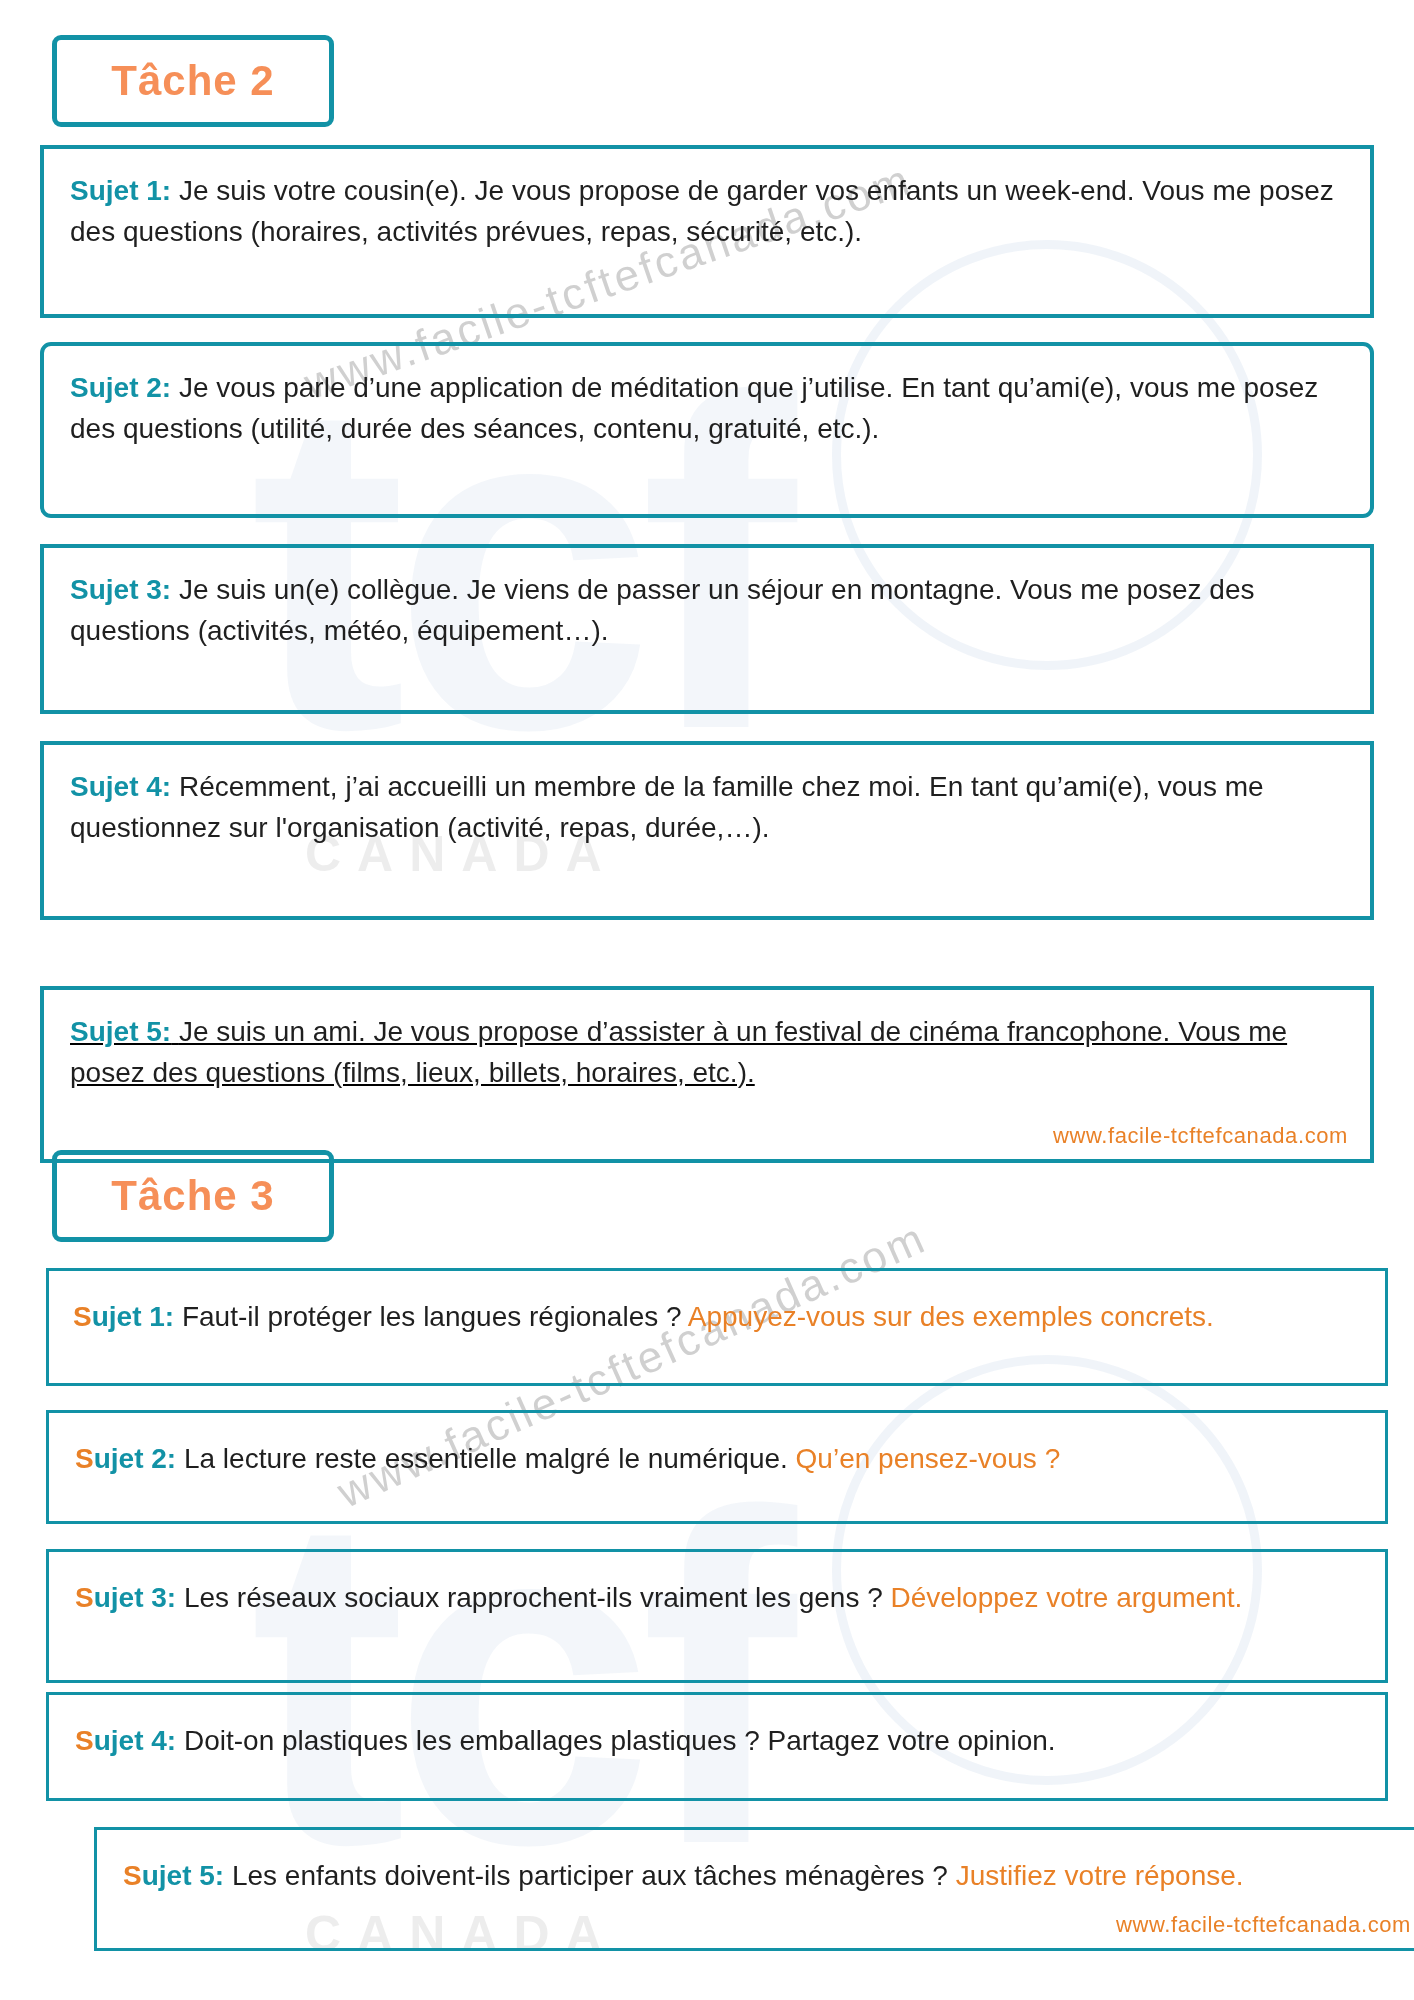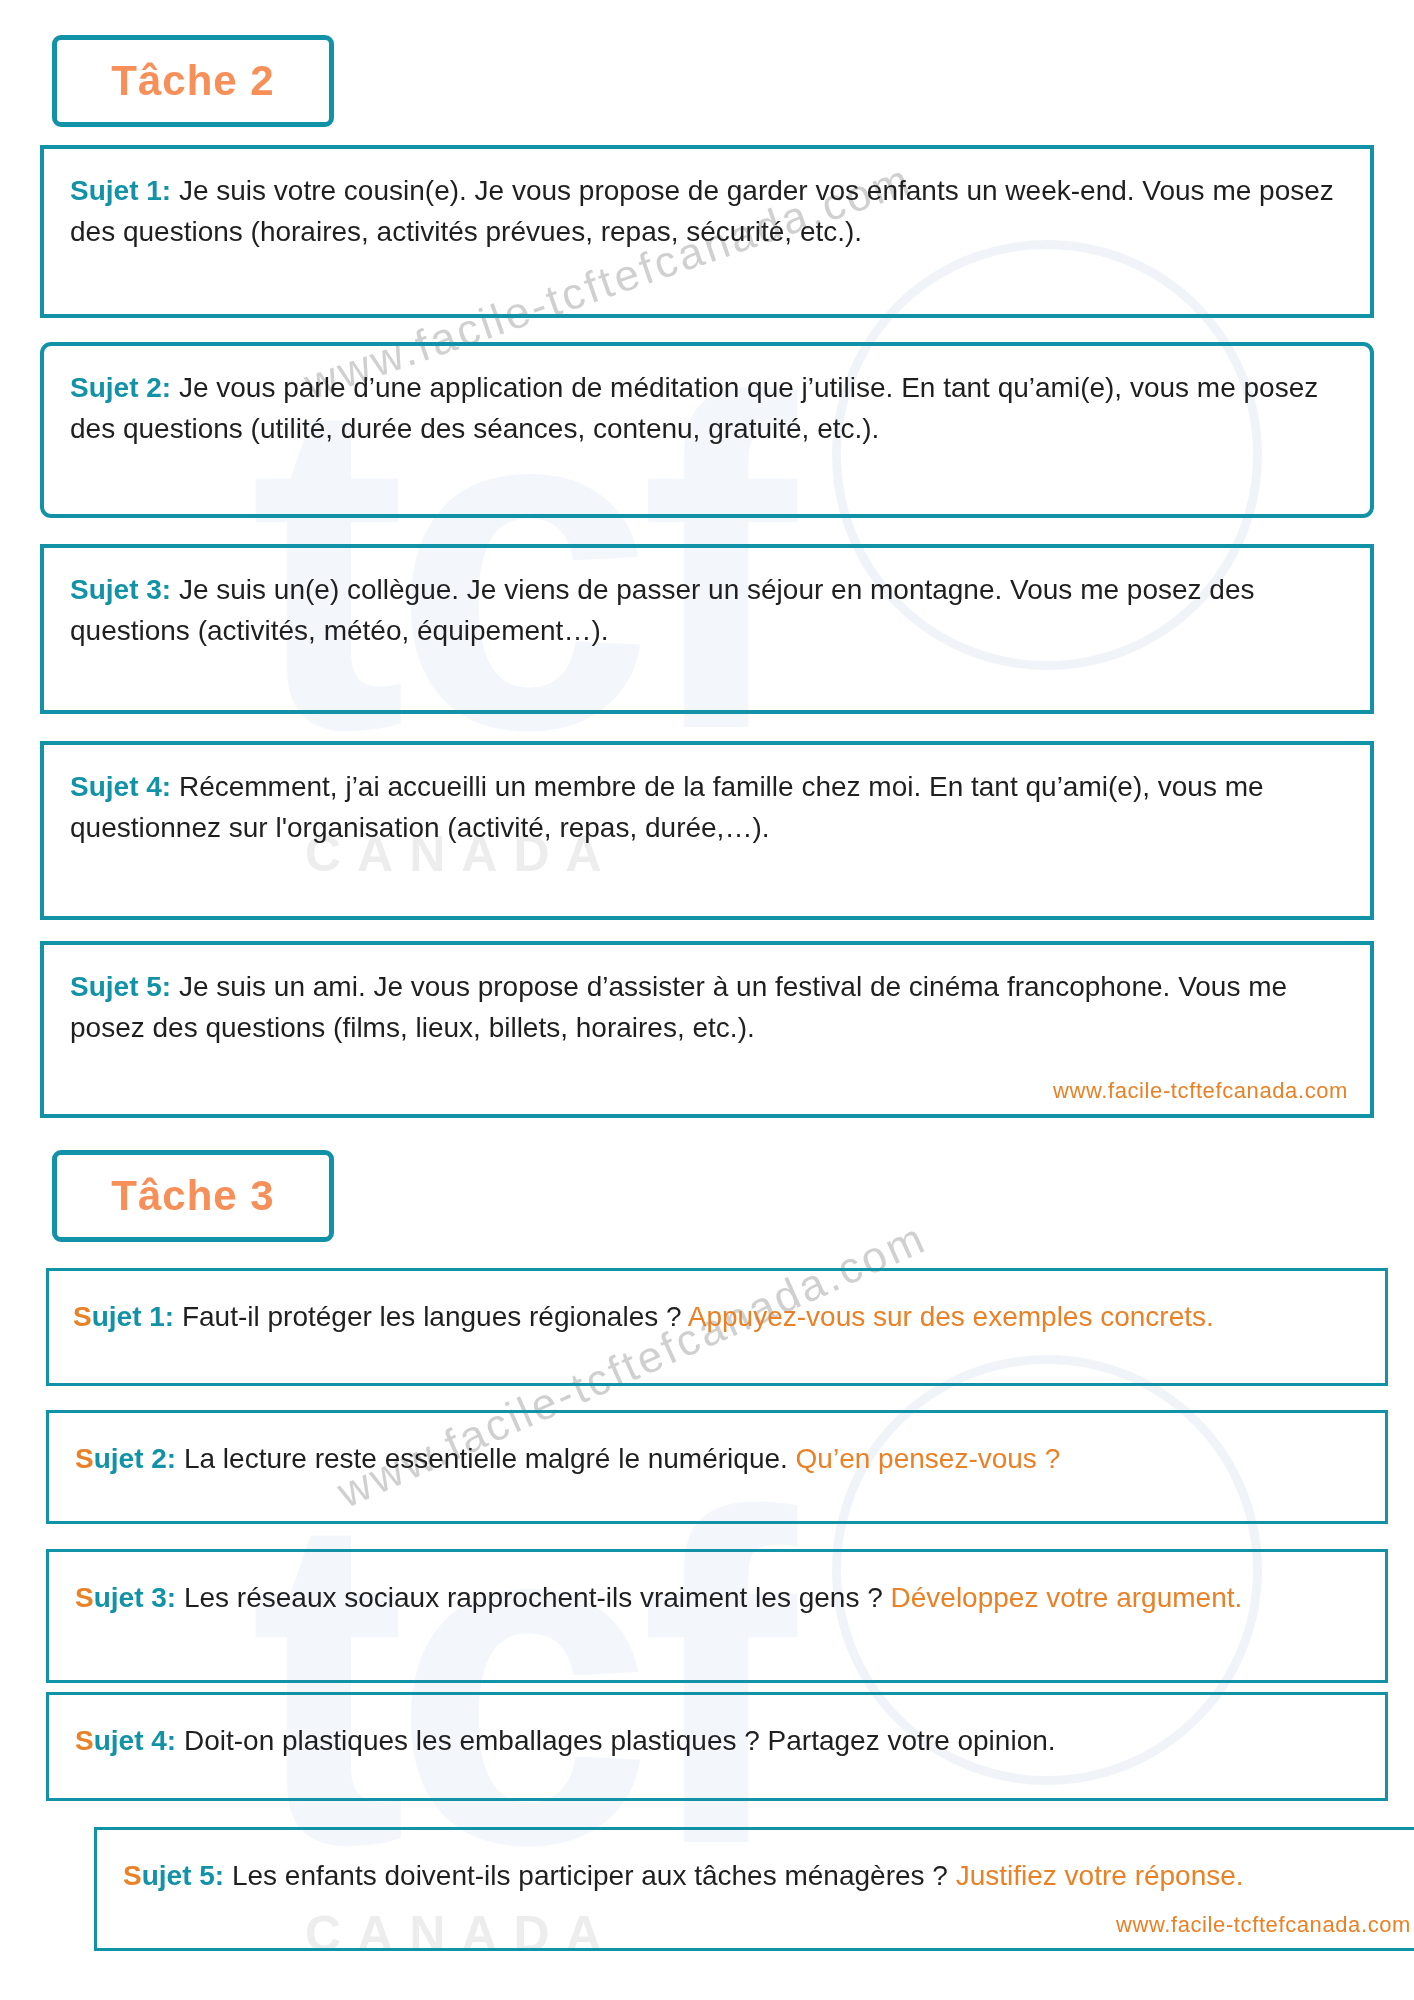--- a/index.html
+++ b/index.html
@@ -93,21 +93,21 @@
   <div class="box" style="top:544px;height:170px;">
     <p class="line"><span class="lbl">Sujet 3:</span>
       <span>Je suis un(e) collègue. Je viens de passer un séjour en montagne. Vous me posez des questions (activités, météo, équipement…).</span></p>
   </div>
 
   <div class="box" style="top:741px;height:179px;">
     <p class="line"><span class="lbl">Sujet 4:</span>
       <span>Récemment, j’ai accueilli un membre de la famille chez moi. En tant qu’ami(e), vous me questionnez sur l'organisation (activité, repas, durée,…).</span></p>
   </div>
 
-  <div class="box" style="top:941px;height:177px;">
+  <div class="box" style="top:986px;height:177px;text-decoration:underline;">
     <p class="line"><span class="lbl">Sujet 5:</span>
       <span>Je suis un ami. Je vous propose d’assister à un festival de cinéma francophone. Vous me posez des questions (films, lieux, billets, horaires, etc.).</span></p>
     <span class="url">www.facile-tcftefcanada.com</span>
   </div>
 
   <div class="bubble" style="top:1150px;">
     <span>Tâche 3</span>
   </div>
 
   <div class="box t3" style="top:1268px;height:118px;padding-left:24px;">

